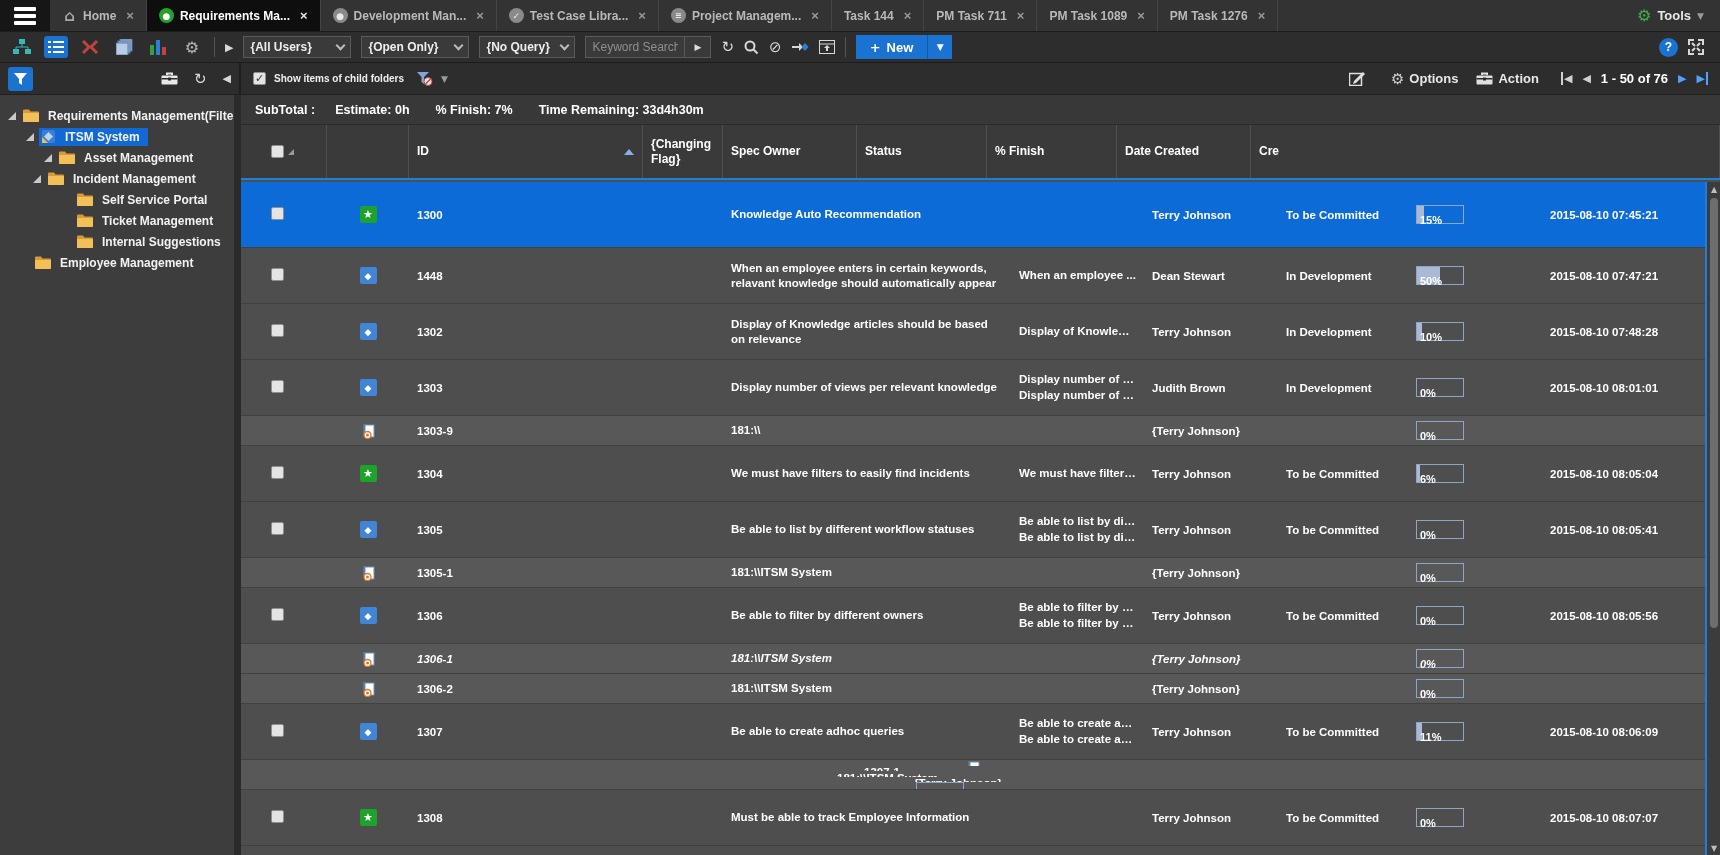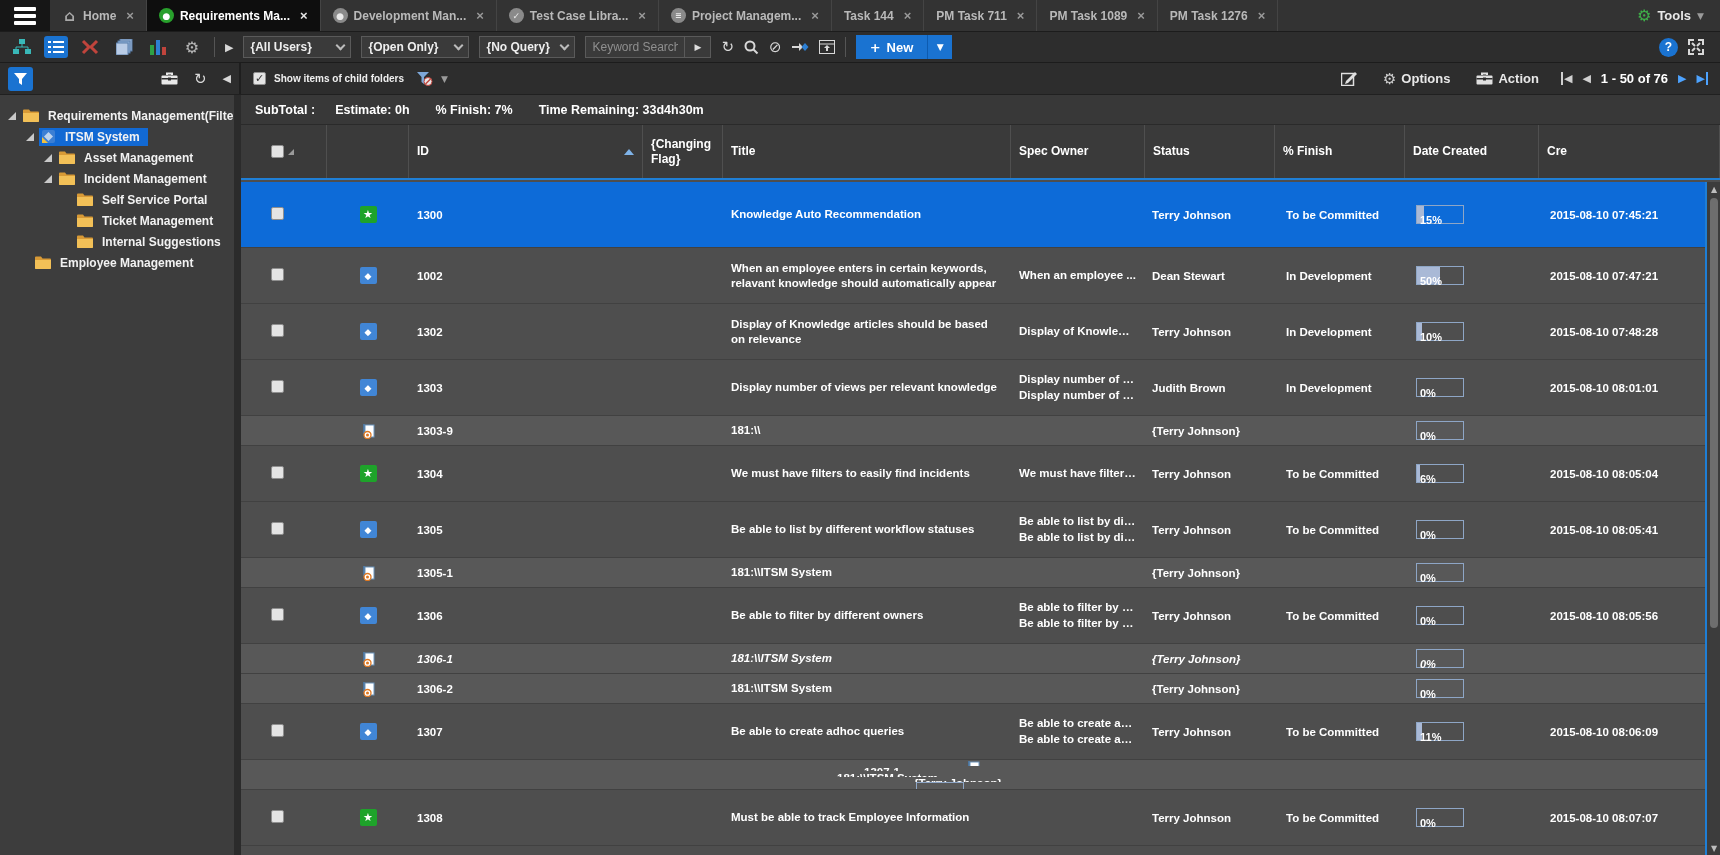--- a/index.html
+++ b/index.html
@@ -323,21 +323,21 @@
     <span class="wicon">
       <svg width="16" height="15">
           <rect x="0.5" y="2.5" width="12" height="12" fill="none" stroke="#e0e0e0" stroke-width="1.5"></rect>
           <path d="M5 10L14 1l2 2-9 9-3 1z" fill="#e0e0e0"></path>
         </svg>
     </span>
     <span class="pb-act" style="margin-left:18px">
       <span class="glyph" style="font-size:15px;color:#d0d0d0">⚙</span>
       <span>Options</span>
     </span>
-    <span class="pb-act" style="margin-left:18px">
+    <span class="pb-act" style="margin-left:10px">
       <svg width="17" height="13">
           <rect x="0.5" y="3.5" width="16" height="9" rx="1" fill="#e0e0e0"></rect>
           <path d="M6 3V1.5h5V3" stroke="#e0e0e0" stroke-width="2" fill="none"></path>
           <rect x="0.5" y="6" width="16" height="1.5" fill="#2d2d2d"></rect>
           <rect x="7" y="5.5" width="3" height="3" fill="#2d2d2d"></rect>
         </svg>
       <span>Action</span>
     </span>
     <span class="pager">
       <span class="pg first glyph">◀</span>
@@ -384,21 +384,21 @@
       <span class="tree-ico folder">
         <svg width="16" height="13">
               <path d="M0 1.5A1 1 0 011 .5h5l1.5 2H15a1 1 0 011 1V12a1 1 0 01-1 1H1a1 1 0 01-1-1z" fill="#d89a36"></path>
               <path d="M0 4h16v8a1 1 0 01-1 1H1a1 1 0 01-1-1z" fill="#f2c057"></path>
             </svg>
       </span>
 
       <span class="tree-label">Asset Management</span>
     </span>
   </div>
-      <div class="tree-item" style="padding-left: 44px;">
+      <div class="tree-item" style="padding-left: 33px;">
     <span class="expander"></span>
     <span class="sel-wrap">
       <span class="tree-ico folder">
         <svg width="16" height="13">
               <path d="M0 1.5A1 1 0 011 .5h5l1.5 2H15a1 1 0 011 1V12a1 1 0 01-1 1H1a1 1 0 01-1-1z" fill="#d89a36"></path>
               <path d="M0 4h16v8a1 1 0 01-1 1H1a1 1 0 01-1-1z" fill="#f2c057"></path>
             </svg>
       </span>
 
       <span class="tree-label">Incident Management</span>
@@ -469,21 +469,20 @@
       <div class="hc c0">
         <span class="cb"></span>
         <span class="tiny-tri"></span>
       </div>
       <div class="hc c1"></div>
       <div class="hc c2">
         <span>ID</span>
         <span class="sort-asc"></span>
       </div>
       <div class="hc c3">{Changing Flag}</div>
-      <div class="hc c4">Title</div>
       <div class="hc c6">Spec Owner</div>
       <div class="hc c7">Status</div>
       <div class="hc c8">% Finish</div>
       <div class="hc c9">Date Created</div>
       <div class="hc c10">Cre</div>
     </div>
     <div class="rows">
         <div class="trow main selected" style="height: 66px;">
     <div class="tc c0"><span class="cb rowcb"></span></div>
     <div class="tc c1">
@@ -507,21 +506,21 @@
     <div class="tc c9">2015-08-10 07:45:21</div>
     <div class="tc c10"></div>
   </div>
         <div class="trow main" style="height: 56px;">
     <div class="tc c0"><span class="cb rowcb"></span></div>
     <div class="tc c1">
 
       <span class="ric diamond glyph">◆</span>
 
     </div>
-    <div class="tc c2">1002</div>
+    <div class="tc c2">1448</div>
     <div class="tc c3"></div>
     <div class="tc c4">
             <div class="title-text">When an employee enters in certain keywords, relavant knowledge should automatically appear</div>
           </div>
     <div class="tc c5">
             <div class="linked-line">When an employee ...</div>
           </div>
     <div class="tc c6">Dean Stewart</div>
     <div class="tc c7">In Development</div>
     <div class="tc c8">

